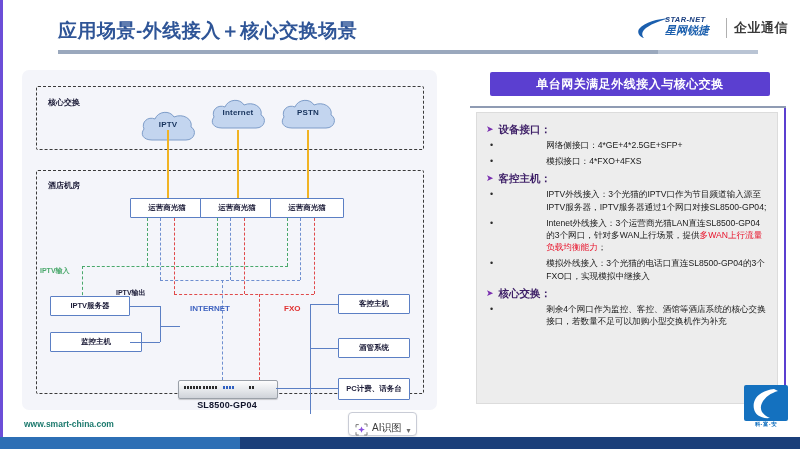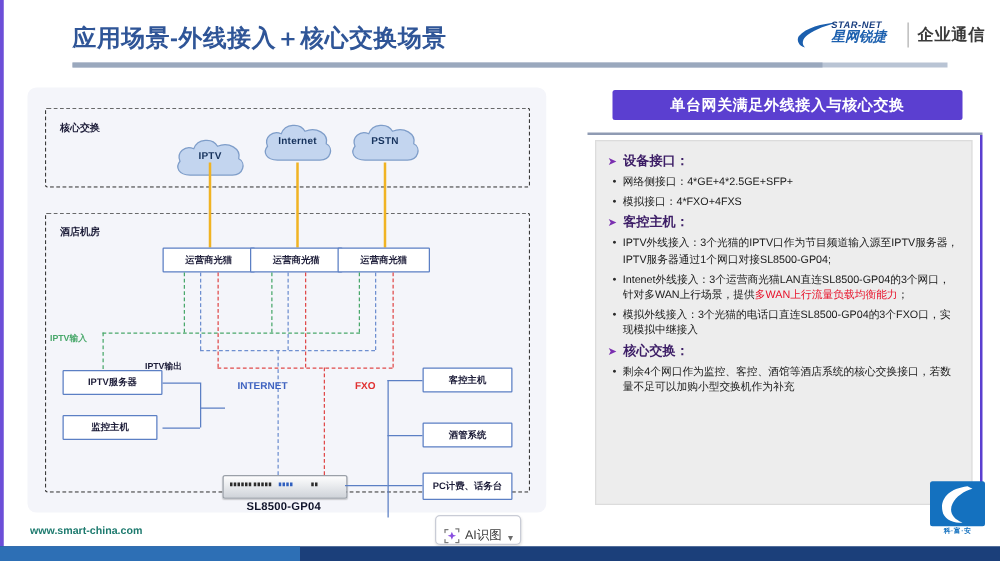--- a/index.html
+++ b/index.html
@@ -118,21 +118,21 @@
   #right-rule{position:absolute;left:0;top:40px;width:316px;height:2px;background:#8f9bb3;}
   #right-body{
     position:absolute;left:6px;top:46px;width:302px;height:292px;
     background:#ededed;border:1px solid #dcdcdc;box-sizing:border-box;padding:6px 9px 0 9px;
   }
   .sec-head{display:flex;align-items:flex-start;gap:5px;margin:3px 0 3px 0;}
   .arrow{color:#7a2fb0;font-size:9px;line-height:14px;}
   .sec-title{font-size:10.5px;font-weight:bold;color:#3c1d66;line-height:14px;}
   .bullet-row{display:flex;align-items:flex-start;gap:5px;margin:0 0 4px 0;}
   .dot{color:#2b2b2b;font-size:9px;line-height:12px;padding-left:4px;}
-  .btext{font-size:8.6px;color:#1a1a1a;line-height:1.42;}
+  .btext{font-size:8.6px;color:#1a1a1a;line-height:1.42;margin-left:48px;}
   .hl{color:#e8122a;}
   #right-edge{position:absolute;right:0;top:42px;width:2px;height:296px;background:#5b3fd0;}
 
   
   #kfa-logo{position:absolute;left:744px;top:385px;width:44px;height:46px;}
   #kfa-sq{position:absolute;left:0;top:0;width:44px;height:36px;background:#1471bf;border-radius:2px;}
   #kfa-txt{position:absolute;left:0;top:36px;width:44px;text-align:center;font-size:5.5px;color:#1471bf;font-weight:bold;letter-spacing:.4px;}
 </style>
 </head>
 <body>
@@ -221,21 +221,21 @@
     <div class="ln v-red" style="left:237px;top:224px;height:86px;"></div>
 
     <div class="tag tag-green" style="left:18px;top:196px;">IPTV输入</div>
     <div class="tag tag-dark" style="left:94px;top:218px;">IPTV输出</div>
     <div class="tag tag-blue" style="left:168px;top:234px;font-size:8px;">INTERNET</div>
     <div class="tag tag-red" style="left:262px;top:234px;font-size:8px;">FXO</div>
 
     <div class="nbox" style="left:28px;top:226px;width:80px;height:20px;">
       <span>IPTV服务器</span>
     </div>
-    <div class="nbox" style="left:28px;top:262px;width:76px;height:20px;">
+    <div class="nbox" style="left:28px;top:262px;width:92px;height:20px;">
       <span>监控主机</span>
     </div>
 
     <div class="ln h-solid" style="left:108px;top:236px;width:30px;"></div>
     <div class="ln h-solid" style="left:108px;top:272px;width:30px;"></div>
     <div class="ln v-solid" style="left:138px;top:236px;height:36px;"></div>
     <div class="ln h-solid" style="left:138px;top:256px;width:20px;"></div>
 
     <div id="switch">
       <div class="port-grp" style="left:5px;">

